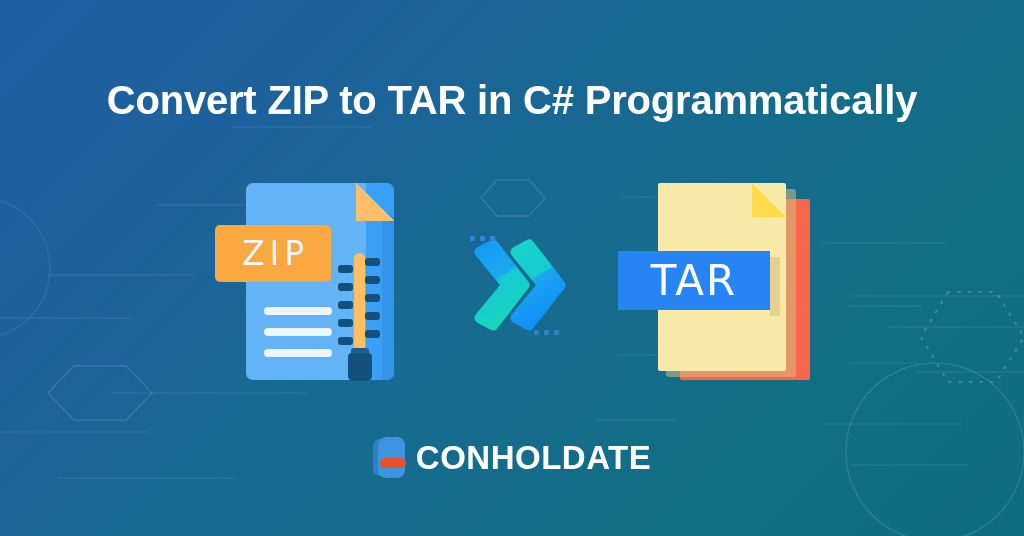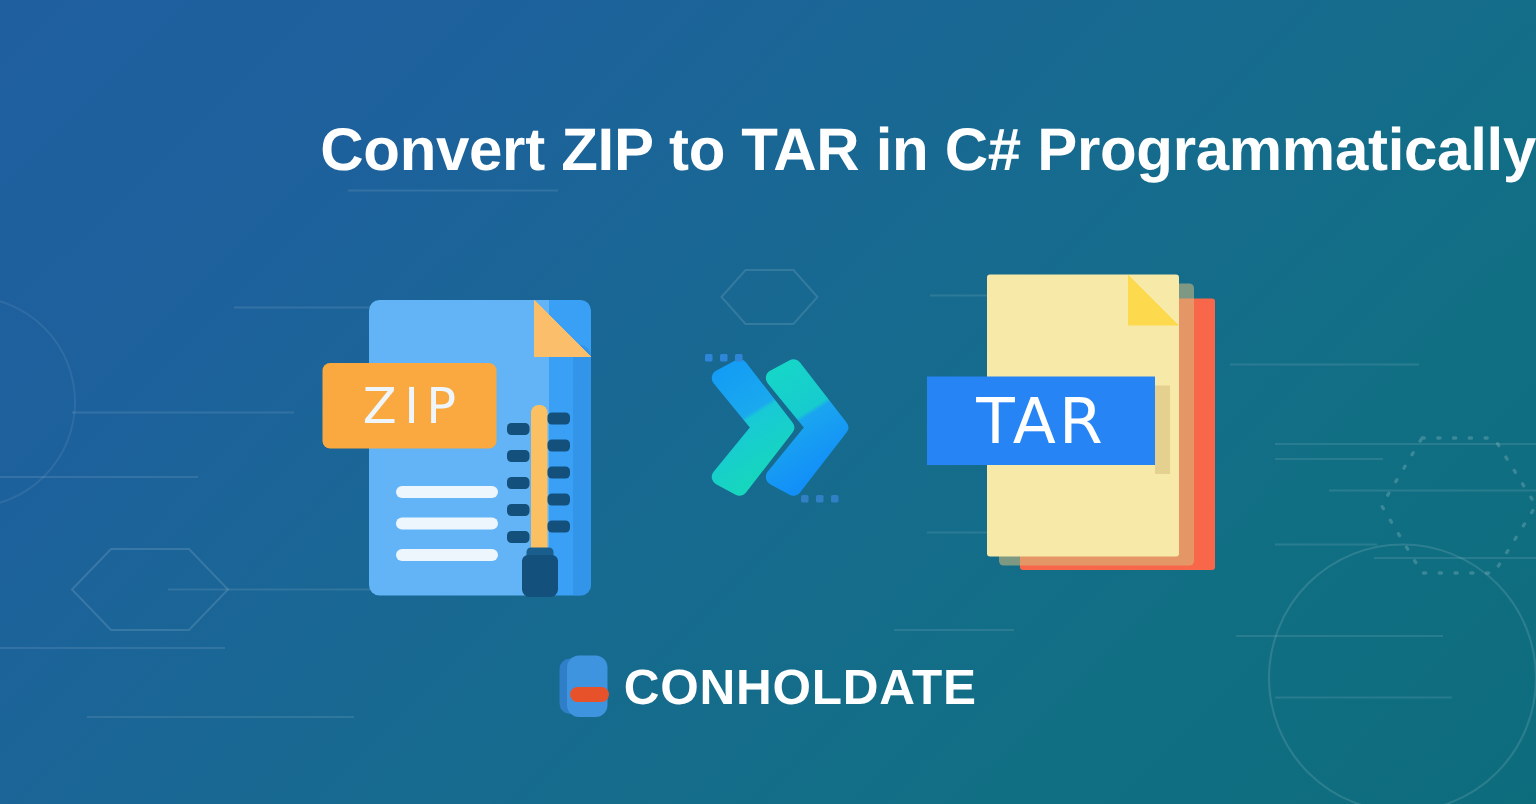--- a/index.html
+++ b/index.html
@@ -22,34 +22,34 @@
     inset: 0;
     pointer-events: none;
   }
 
   
   #title {
     position: absolute;
     top: 50px;
     left: 0;
     width: 1024px;
-    text-align: right;
+    text-align: center;
     color: #ffffff;
     font-size: 40px;
     font-weight: bold;
     letter-spacing: -0.2px;
     line-height: 1.15;
     font-family: "Liberation Sans", sans-serif;
   }
 
   
   #zip-doc {
     position: absolute;
     left: 246px;
-    top: 200px;
+    top: 183px;
     width: 148px;
     height: 197px;
   }
   .zip-page-main {
     position: absolute;
     left: 0; top: 0;
     width: 120px; height: 197px;
     background: #63B4F6;
     border-radius: 7px 0 7px 7px;
   }

